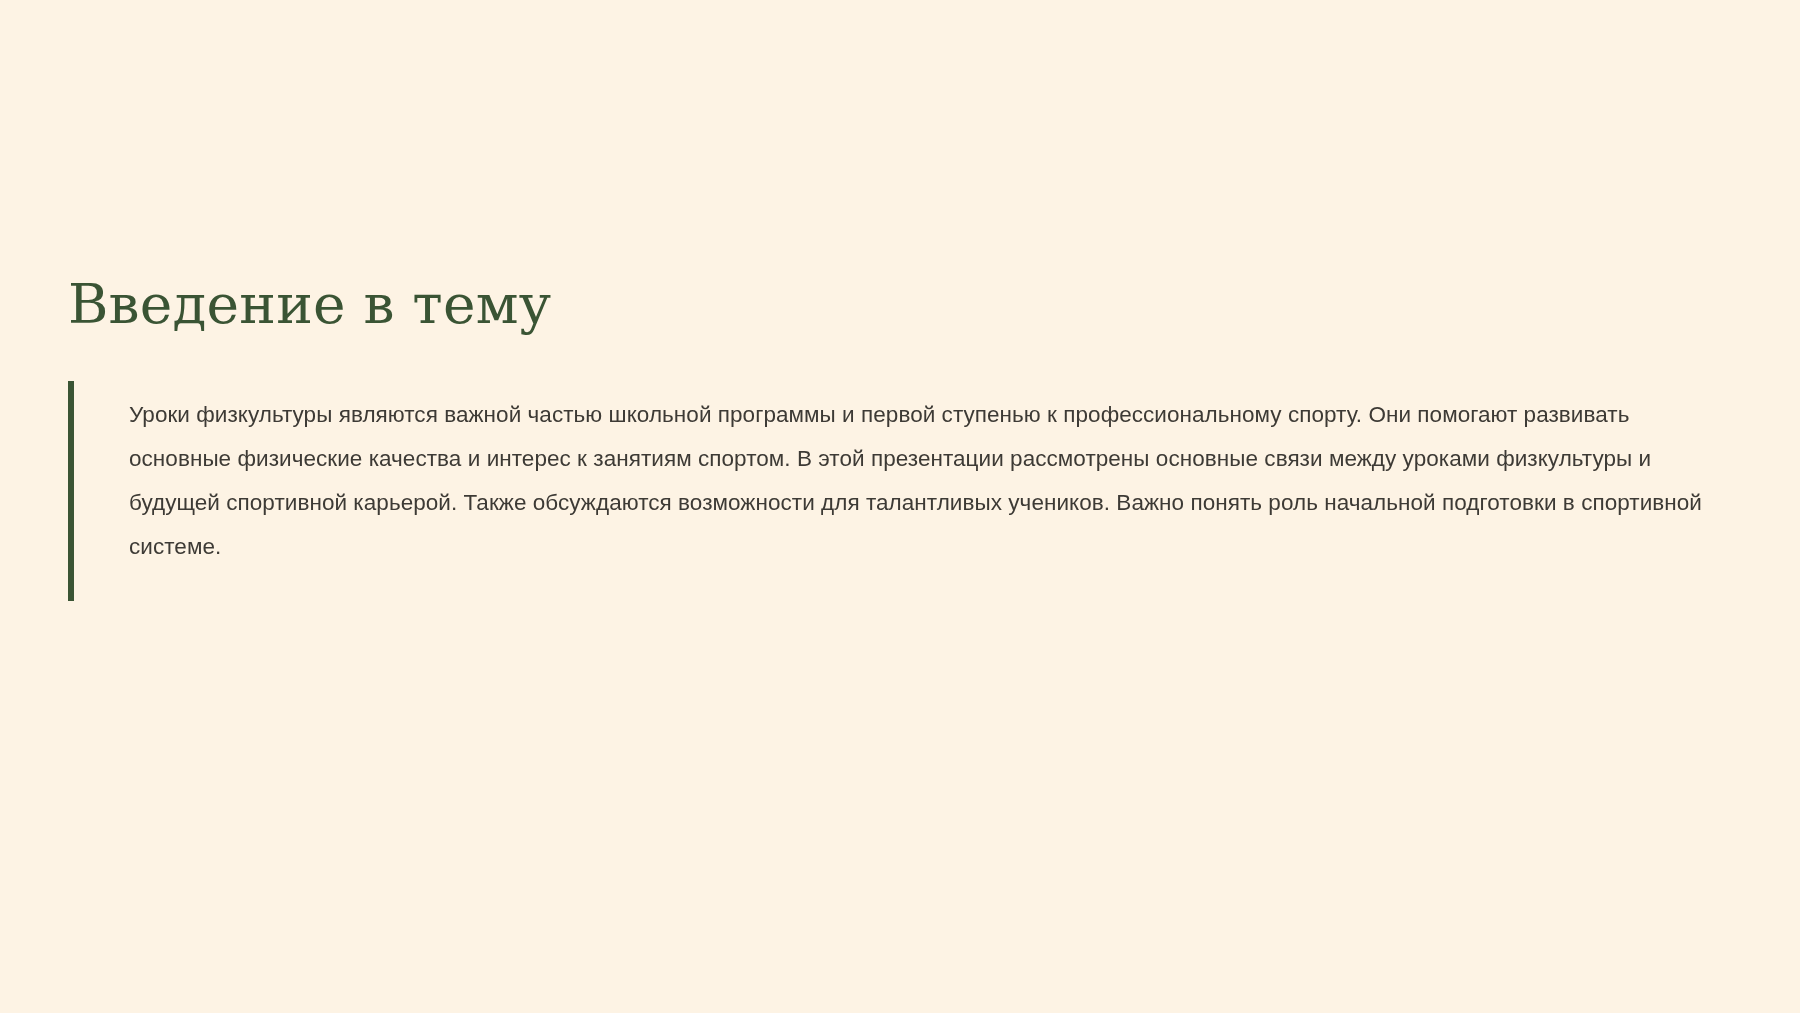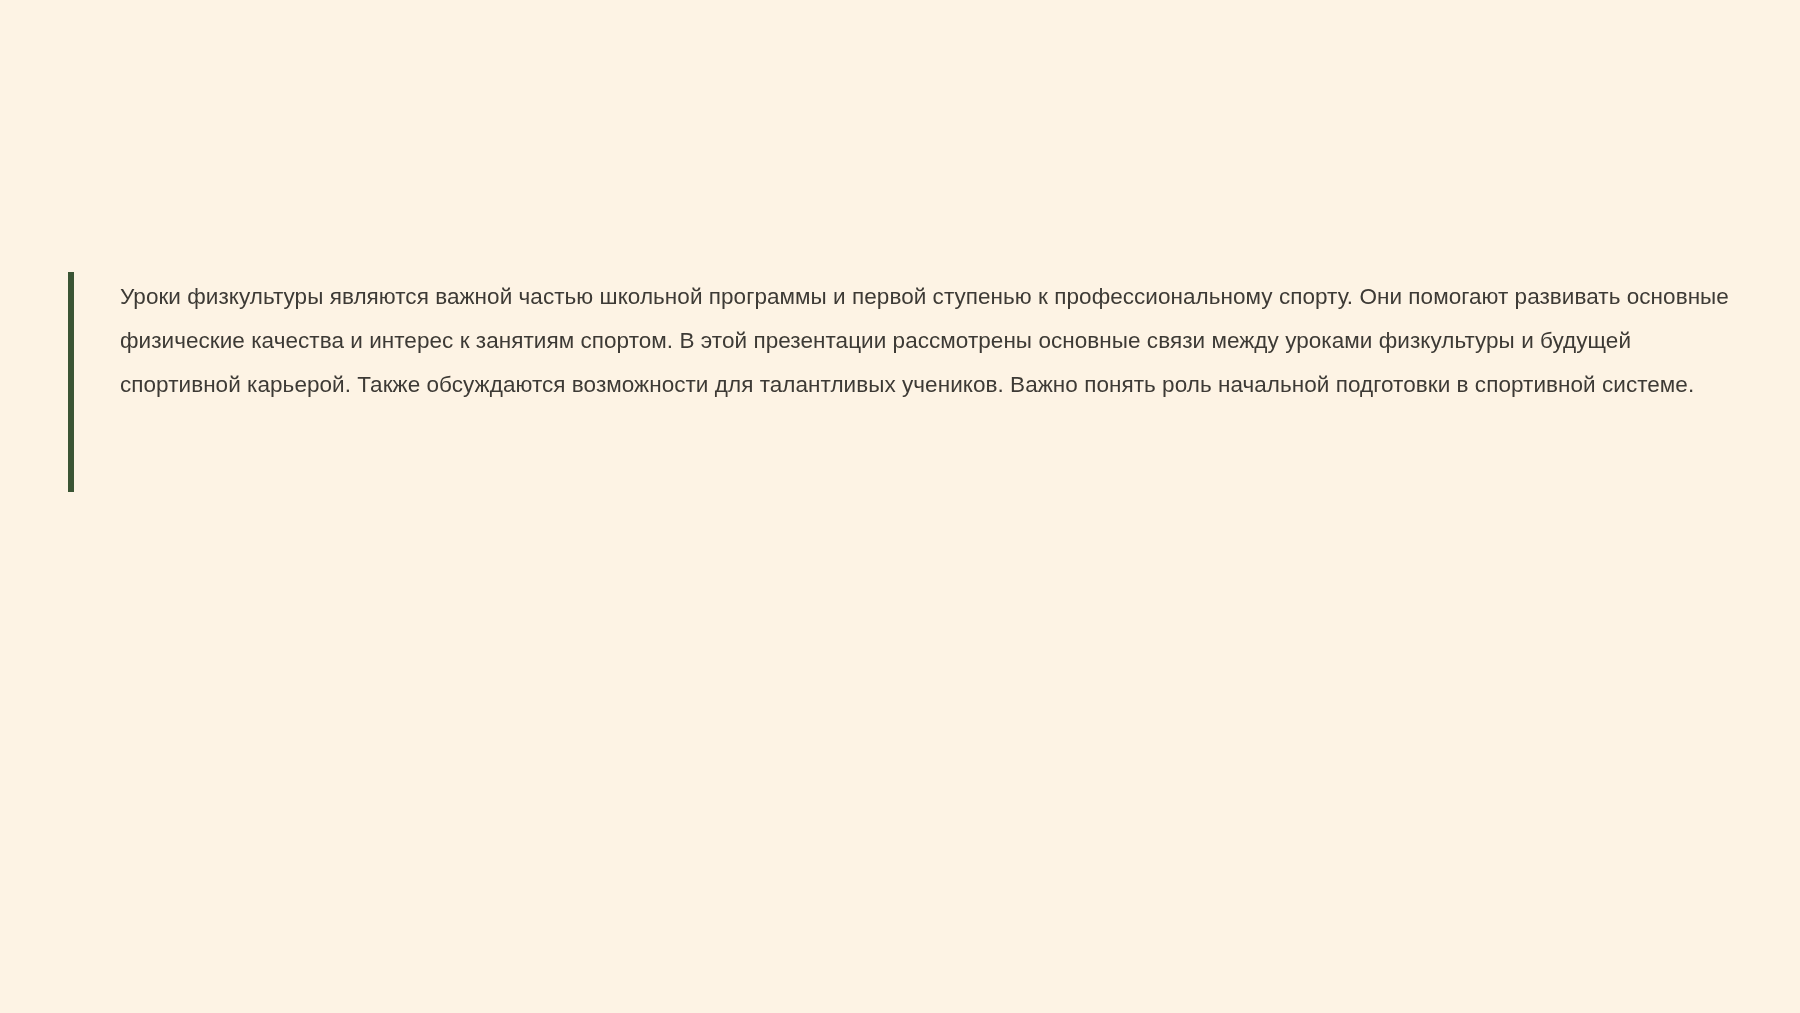--- a/index.html
+++ b/index.html
@@ -50,38 +50,39 @@
 
   .accent-bar {
     flex: 0 0 auto;
     width: 6px;
     background: #3a5434;
     border-radius: 0;
   }
 
   .body-text {
     flex: 1 1 auto;
-    margin: 3px;
+    margin: 12px;
     padding: 0 0 0 43px;
     font-family: "Liberation Sans", sans-serif;
     font-size: 22.5px;
     font-weight: 400;
     line-height: 44px;
     color: #3d3a35;
     letter-spacing: 0.05px;
     text-align: left;
   }
 </style>
 </head>
 <body>
 
 <div class="slide">
 
   <div class="slide-content">
 
+    <h1 class="slide-title">Введение в тему</h1>
 
     <div class="body-block">
       <div class="accent-bar"></div>
       <p class="body-text">Уроки физкультуры являются важной частью школьной программы и первой ступенью к профессиональному спорту. Они помогают развивать основные физические качества и интерес к занятиям спортом. В этой презентации рассмотрены основные связи между уроками физкультуры и будущей спортивной карьерой. Также обсуждаются возможности для талантливых учеников. Важно понять роль начальной подготовки в спортивной системе.</p>
     </div>
 
   </div>
 
 </div>
 

